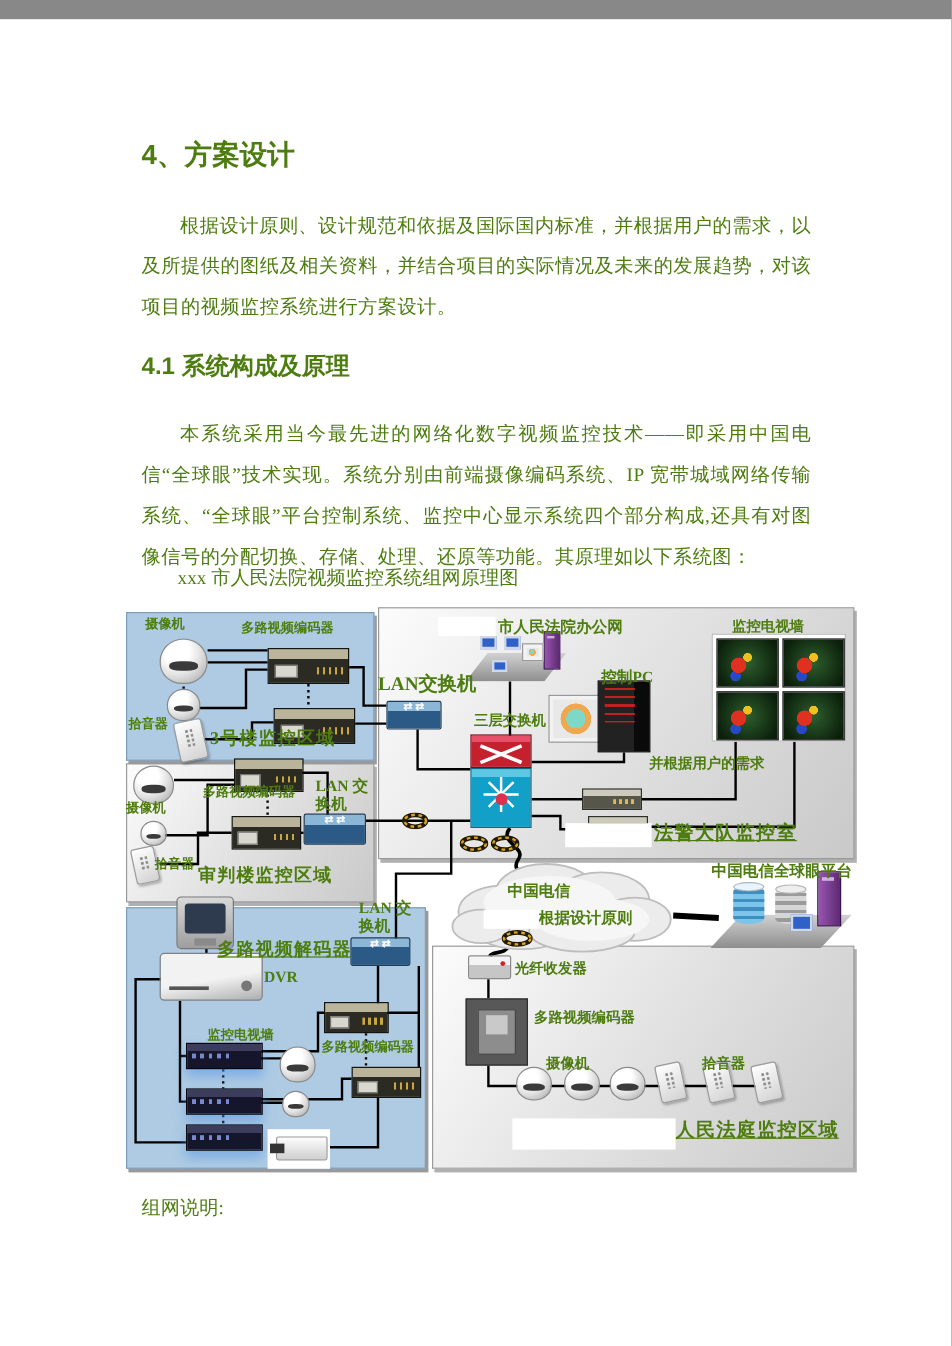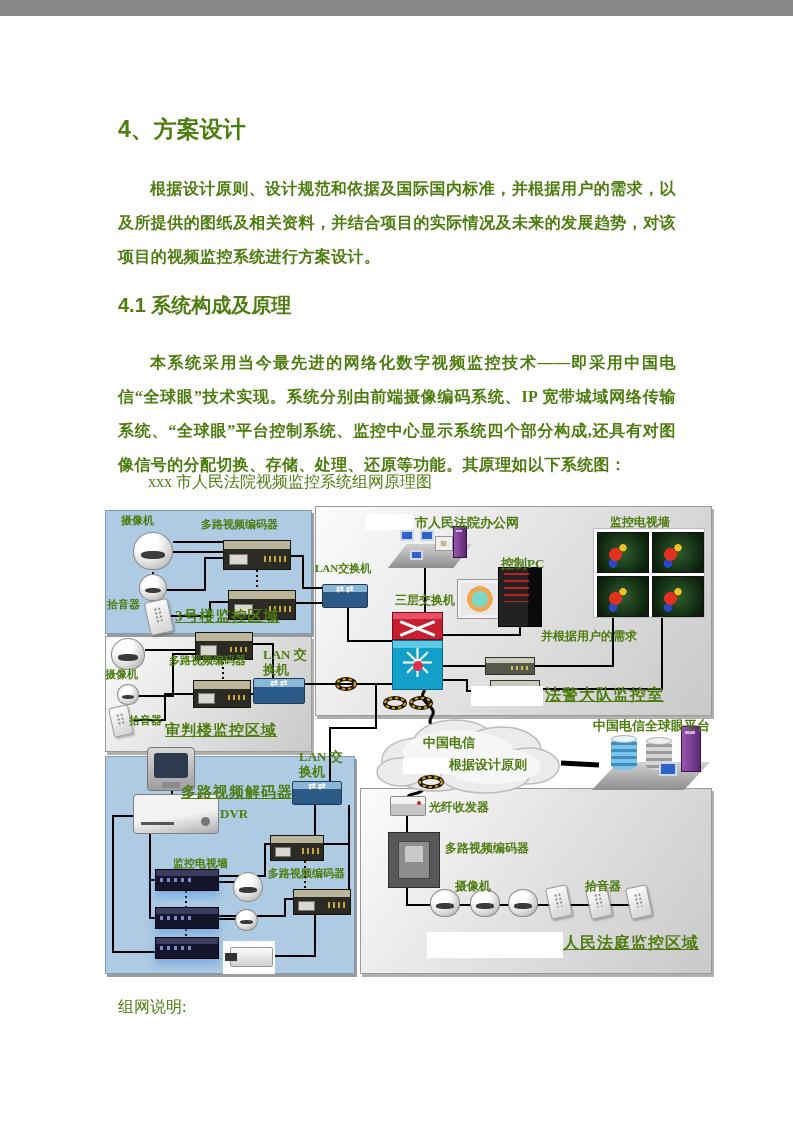--- a/index.html
+++ b/index.html
@@ -3,37 +3,37 @@
 <meta charset="utf-8">
 <style>
   html,body{margin:0;padding:0;background:#888;}
   .page{position:relative;width:793px;height:1122px;background:#fff;margin:16px auto;overflow:hidden;
         font-family:"Liberation Serif",serif;color:#4d7c0f;}
   .h1{position:absolute;left:118px;top:98px;font-family:"Liberation Sans",sans-serif;
       font-weight:bold;font-size:23px;}
   .h2{position:absolute;left:118px;top:276px;font-family:"Liberation Sans",sans-serif;
       font-weight:bold;font-size:20px;}
   .para{position:absolute;left:118px;width:558px;font-size:16px;line-height:34px;
-        text-align:justify;text-indent:2em;letter-spacing:.4px;font-weight:bold;}
+        text-align:justify;text-indent:2em;letter-spacing:.4px;}
   .p1{top:156px;} .p2{top:330px;}
   .caption{position:absolute;left:148px;top:456px;font-size:16px;}
   .footer-line{position:absolute;left:118px;top:981px;font-size:16px;}
 
   
   .diagram{position:absolute;left:105px;top:488px;width:607px;height:474px;}
   .zone{position:absolute;box-sizing:border-box;}
   .blue{background:#aecbe3;border:1px solid #7d9db8;box-shadow:2px 3px 0 #9a9a9a;}
   .grayz{background:linear-gradient(125deg,#fcfcfc 0%,#e4e4e4 45%,#c9c9c9 100%);
          border:1px solid #9a9a9a;box-shadow:2px 3px 0 #b0b0b0;}
   .wires{position:absolute;left:0;top:0;z-index:2;}
   .dev,.lbl,.coil,.redact{position:absolute;box-sizing:border-box;}
   .dev{z-index:3;} .coil{z-index:4;} .lbl{z-index:5;}
   .lbl{font-weight:bold;font-size:11px;line-height:1.15;white-space:nowrap;}
   .lbl.wrap{white-space:normal;}
-  .area-title{font-size:15px;text-decoration:underline;letter-spacing:1px;}
+  .area-title{font-size:15px;letter-spacing:1px;}
   .big-title{font-size:16px;text-decoration:underline;letter-spacing:1px;}
   .redact{background:#fff;z-index:6;}
 
   
   .dome{background:radial-gradient(circle at 35% 28%,#ffffff 0 30%,#dedede 58%,#9f9f9f);
         border:1px solid #8a8a8a;border-radius:50% 50% 46% 46%;}
   .dome::after{content:"";position:absolute;left:18%;right:18%;top:50%;height:22%;
         background:#3a3a3a;border-radius:40%;}
   .pickup{background:linear-gradient(160deg,#ffffff,#d2d2d2);border:1px solid #9a9a9a;
         border-radius:3px;transform:rotate(-12deg);box-shadow:1px 2px 2px rgba(0,0,0,.25);}
@@ -223,21 +223,21 @@
     <div class="lbl" style="left:310px;top:12px;font-size:13px;">市人民法院办公网</div>
     <div class="dev platform" style="left:283px;top:40px;width:84px;height:24px;"></div>
     <div class="dev mini-screen" style="left:295px;top:26px;width:14px;height:11px;"></div>
     <div class="dev mini-screen" style="left:315px;top:26px;width:14px;height:11px;"></div>
     <div class="dev mini-screen" style="left:305px;top:46px;width:13px;height:10px;"></div>
     <div class="dev tower-purple" style="left:348px;top:22px;width:14px;height:32px;"></div>
     <div class="dev mon-white" style="left:330px;top:32px;width:18px;height:15px;"></div>
     <div class="lbl" style="left:396px;top:53px;font-size:13px;">控制PC</div>
     <div class="dev mon-white" style="left:352px;top:75px;width:50px;height:40px;"></div>
     <div class="dev pc-tower" style="left:393px;top:63px;width:44px;height:60px;"></div>
-    <div class="lbl" style="left:210px;top:58px;font-size:11px;">LAN交换机</div>
+    <div class="lbl" style="left:210px;top:58px;font-size:16px;">LAN交换机</div>
     <div class="dev sw-blue" style="left:217px;top:80px;width:46px;height:24px;"></div>
     <div class="lbl" style="left:290px;top:90px;font-size:12px;">三层交换机</div>
     <div class="dev sw-red" style="left:287px;top:108px;width:51px;height:28px;"></div>
     <div class="dev sw-cyan" style="left:287px;top:136px;width:51px;height:50px;"></div>
     <div class="lbl" style="left:505px;top:12px;font-size:12px;">监控电视墙</div>
     <div class="dev tvpanel" style="left:488px;top:24px;width:112px;height:90px;">
       <div class="tvscreen" style="left:3px;top:3px;width:50px;height:39px;"></div>
       <div class="tvscreen" style="left:58px;top:3px;width:50px;height:39px;"></div>
       <div class="tvscreen" style="left:3px;top:47px;width:50px;height:39px;"></div>
       <div class="tvscreen" style="left:58px;top:47px;width:50px;height:39px;"></div>

